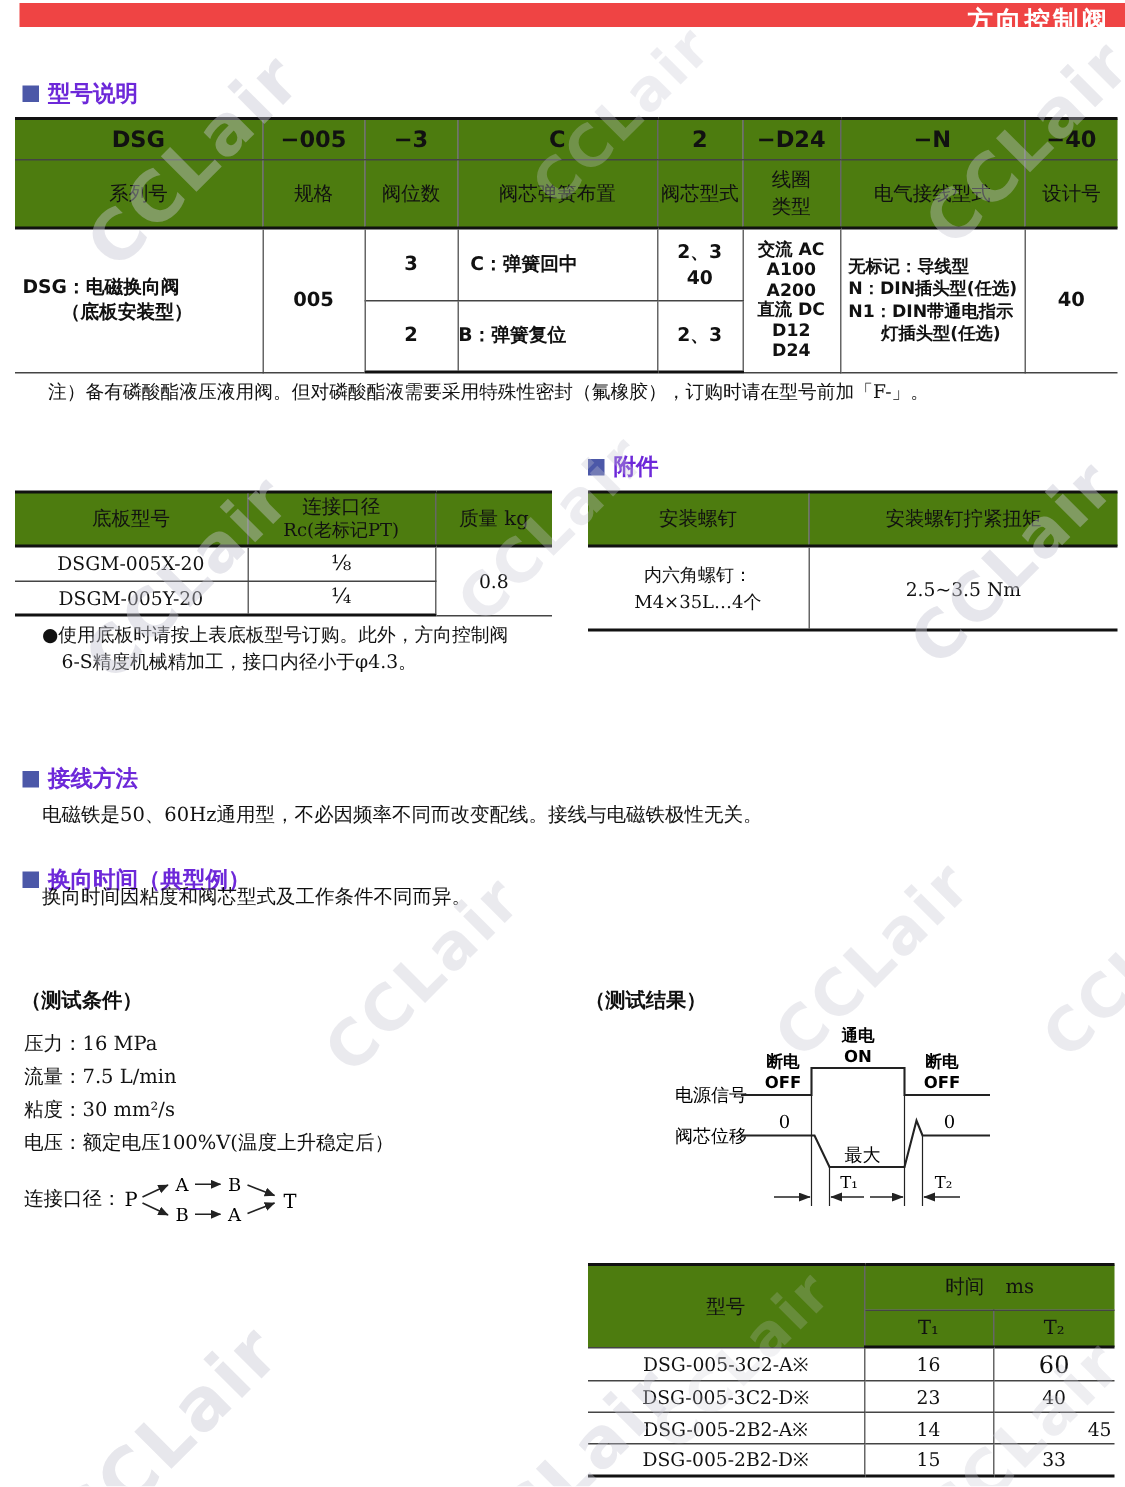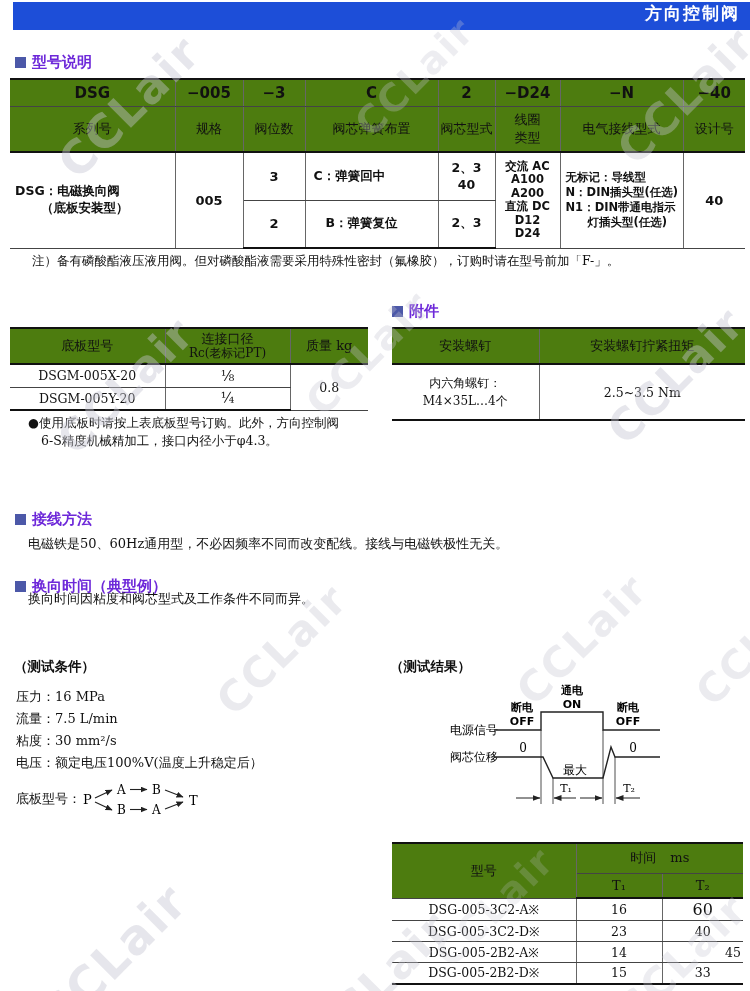--- a/index.html
+++ b/index.html
@@ -3,21 +3,21 @@
 <meta charset="utf-8">
 <style>
   html,body{margin:0;padding:0;background:#fff;}
   #page{position:relative;width:750px;height:991px;background:#ffffff;overflow:hidden;
         font-family:"DejaVu Serif",serif;color:#111;}
   
   .wm{position:absolute;z-index:6;pointer-events:none;
       font-family:"DejaVu Sans",sans-serif;font-weight:700;letter-spacing:2px;
       color:#c6c6d2;opacity:.42;transform:rotate(-45deg);white-space:nowrap;}
   
-  #topbar{position:absolute;left:13px;top:2px;width:737px;height:28px;background:#1d4ed8;z-index:1;}
+  #topbar{position:absolute;left:13px;top:2px;width:737px;height:16px;background:#ef4444;z-index:1;}
   #topbar .t{position:absolute;right:10px;top:0;line-height:28px;color:#fff;
              font:bold 17px "DejaVu Sans",sans-serif;letter-spacing:2px;}
   
   .sec-title{position:absolute;display:flex;align-items:center;gap:6px;z-index:2;
              font:bold 15px "DejaVu Sans",sans-serif;color:#6d28d9;}
   .sec-title .sq{width:11px;height:11px;background:#4c58a8;flex:none;}
   .subhead{position:absolute;z-index:2;font:bold 13.5px "DejaVu Sans",sans-serif;}
   .para{position:absolute;z-index:2;font-size:13px;line-height:19px;}
   .note{position:absolute;z-index:2;font-size:12.5px;line-height:18px;margin-left:20px;}
   
@@ -121,21 +121,21 @@
       <td rowspan="2" class="lft gothic small" style="padding-left:5px;line-height:15px;">
         <div>无标记：导线型</div>
         <div>N：DIN插头型(任选)</div>
         <div>N1：DIN带通电指示</div>
         <div style="padding-left:22px;">灯插头型(任选)</div>
       </td>
       <td rowspan="2" class="gothic" style="font-size:13px;">40</td>
     </tr>
     <tr class="bot-thick" style="height:48px;">
       <td class="gothic" style="font-size:13px;">2</td>
-      <td class="lft gothic v-dash" style="font-size:12.5px;padding-left:20px;">B：弹簧复位</td>
+      <td class="lft gothic v-dash" style="font-size:12.5px;padding-left:0;">B：弹簧复位</td>
       <td class="gothic v-dash" style="font-size:12.5px;">2、3</td>
     </tr>
   </tbody>
     </table>
 
   <div class="note" style="left:12px;top:252px;width:730px;">注）备有磷酸酯液压液用阀。但对磷酸酯液需要采用特殊性密封（氟橡胶），订购时请在型号前加「F-」。</div>
 
   <div class="sec-title" style="left:15px;top:290px;margin-top:40px;">
     <span class="sq"></span>
     <span>底板</span>
@@ -212,21 +212,21 @@
 
   <div class="subhead" style="left:14px;top:658px;">（测试条件）</div>
   <div class="para" style="left:16px;top:686px;line-height:22px;">
     <div>压力：16 MPa</div>
     <div>流量：7.5 L/min</div>
     <div>粘度：30 mm²/s</div>
     <div>电压：额定电压100%V(温度上升稳定后）</div>
   </div>
 
   <div class="flowrow" style="left:16px;top:778px;">
-    <span>底板型号：</span>
+    <span>连接口径：</span>
     <svg width="160" height="42" viewBox="0 0 160 42">
       <defs>
         <marker id="arrF" markerWidth="8" markerHeight="8" refX="6.5" refY="3" orient="auto" markerUnits="userSpaceOnUse">
           <path d="M0,0 L7,3 L0,6 Z" fill="#222"></path>
         </marker>
       </defs>
       <text x="2" y="26" font-size="13" font-family="DejaVu Serif,serif">P</text>
       <line x1="14" y1="20" x2="31" y2="12" stroke="#222" stroke-width="1.1" marker-end="url(#arrF)"></line>
       <line x1="14" y1="24" x2="31" y2="32" stroke="#222" stroke-width="1.1" marker-end="url(#arrF)"></line>
       <text x="36" y="16" font-size="12" font-family="DejaVu Serif,serif">A</text>

